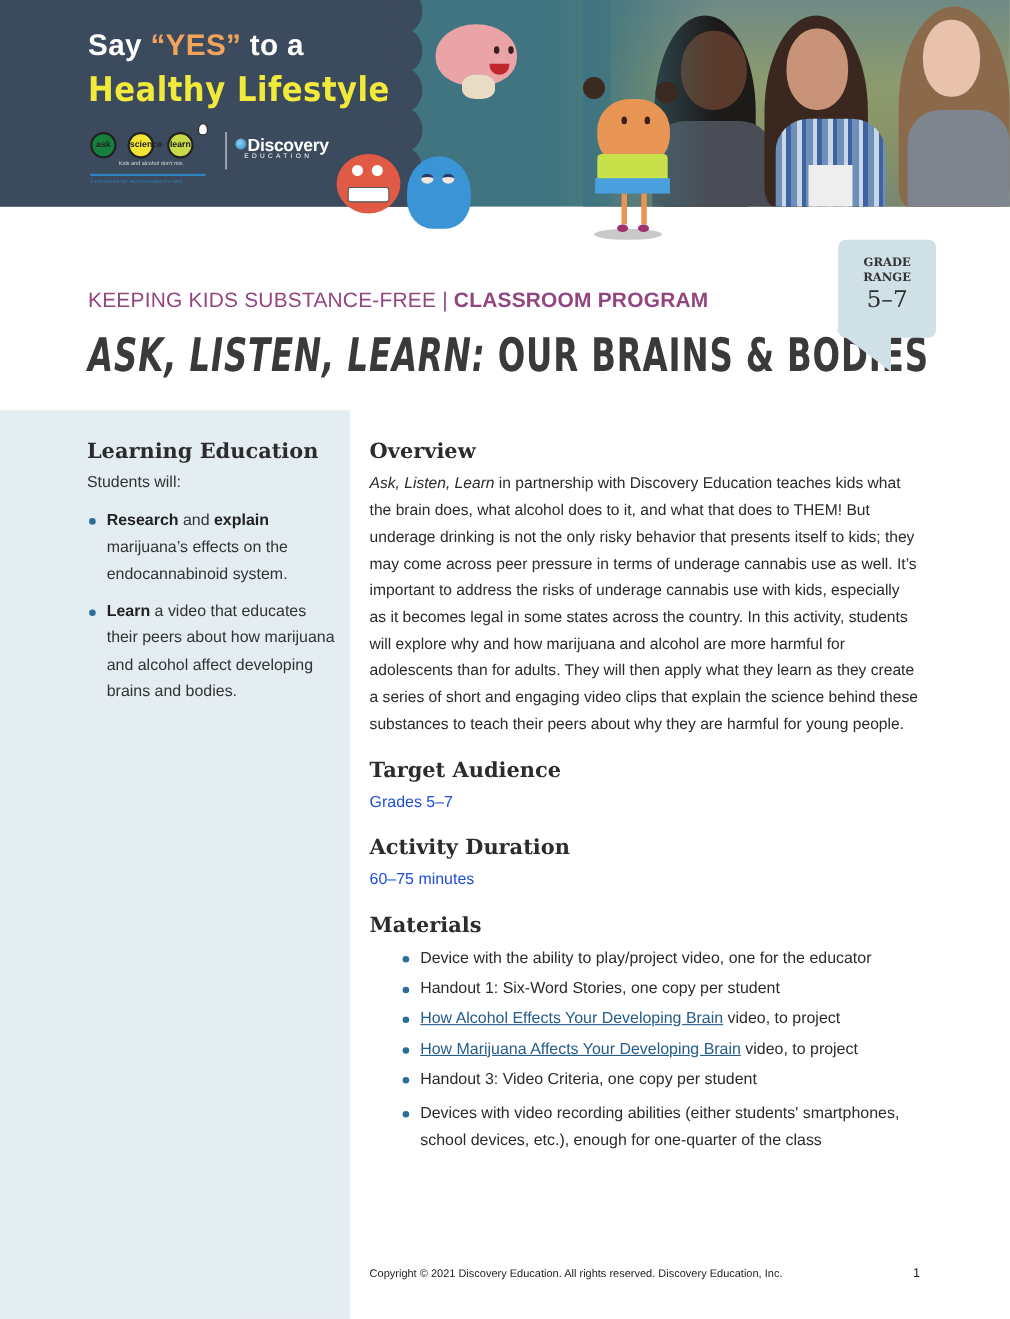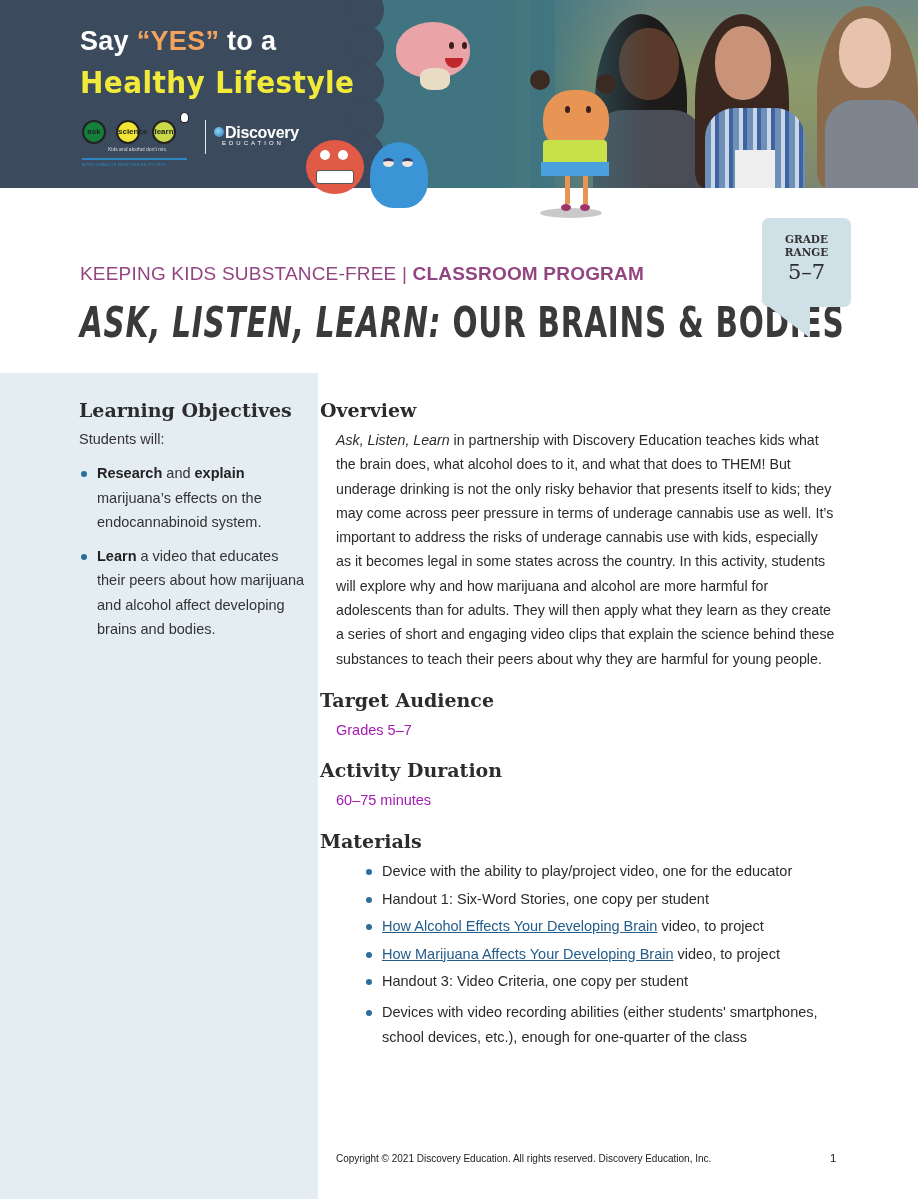--- a/index.html
+++ b/index.html
@@ -70,24 +70,24 @@
 
   
   .sidebar { position: absolute; left: 0; top: 373px; width: 318px; height: 826px; background: #e4edf2; }
   .h2 { font-family: "DejaVu Serif", serif; font-size: 19px; color: #2c2c2c; }
   .sb-heading { position: absolute; left: 79px; top: 399px; }
   .sb-intro { position: absolute; left: 79px; top: 431px; font-size: 14.5px; color: #333; }
   .obj-list { position: absolute; left: 79px; top: 461px; width: 230px; list-style: none; }
   .obj-list li { position: relative; padding-left: 18px; font-size: 14.5px; line-height: 24.5px; color: #333; margin-bottom: 9px; }
   .obj-list li::before { content: ""; position: absolute; left: 2px; top: 10px; width: 6px; height: 6px; border-radius: 50%; background: #2a6f9b; }
   .obj-list b { color: #222; }
-  .sec-h { position: absolute; left: 320px; }
+  .sec-h { position: absolute; left: 336px; }
   .para { position: absolute; left: 336px; width: 500px; font-size: 14.2px; line-height: 24.3px; color: #2b2b2b; }
   .para i { font-style: italic; }
-  .plain { position: absolute; left: 336px; font-size: 14.5px; color: #a21caf; text-align: center; }
+  .plain { position: absolute; left: 336px; font-size: 14.5px; color: #1d4ed8; text-align: center; }
   .mat-list { position: absolute; left: 364px; top: 859px; width: 480px; list-style: none; }
   .mat-list li { position: relative; padding-left: 18px; font-size: 14.5px; line-height: 25px; color: #2b2b2b; margin-bottom: 2.5px; }
   .mat-list li::before { content: ""; position: absolute; left: 2px; top: 10px; width: 6px; height: 6px; border-radius: 50%; background: #2a6f9b; }
   .mat-list li.gap { margin-top: 6px; }
   .mat-list a { color: #245c8a; text-decoration: underline; }
 
   .footer { position: absolute; left: 336px; top: 1153px; font-size: 10px; color: #222; white-space: nowrap; }
   .page-num { position: absolute; left: 830px; top: 1152px; font-size: 11.5px; color: #222; }
 </style>
 </head>
@@ -181,21 +181,21 @@
 <div class="grade-tail"></div>
 <div class="grade-bubble">
   <div class="grade-label">
     <div>GRADE</div>
     <div>RANGE</div>
   </div>
   <div class="grade-value">5–7</div>
 </div>
 
 <aside class="sidebar"></aside>
-<h2 class="h2 sb-heading">Learning Objectives</h2>
+<h2 class="h2 sb-heading">Learning Education</h2>
 <div class="sb-intro">Students will:</div>
 <ul class="obj-list">
   <li><b>Research</b><span> and </span><b>explain</b><span> marijuana’s effects on the endocannabinoid system.</span></li>
   <li><b>Learn</b><span> a video that educates their peers about how marijuana and alcohol affect developing brains and bodies.</span></li>
 </ul>
 
 <h2 class="h2 sec-h" style="top:399px;">Overview</h2>
 <p class="para" style="top:428px;"><i>Ask, Listen, Learn</i><span> in partnership with Discovery Education teaches kids what the brain does, what alcohol does to it, and what that does to THEM! But underage drinking is not the only risky behavior that presents itself to kids; they may come across peer pressure in terms of underage cannabis use as well. It’s important to address the risks of underage cannabis use with kids, especially as it becomes legal in some states across the country. In this activity, students will explore why and how marijuana and alcohol are more harmful for adolescents than for adults. They will then apply what they learn as they create a series of short and engaging video clips that explain the science behind these substances to teach their peers about why they are harmful for young people.</span></p>
 
 <h2 class="h2 sec-h" style="top:689px;">Target Audience</h2>

